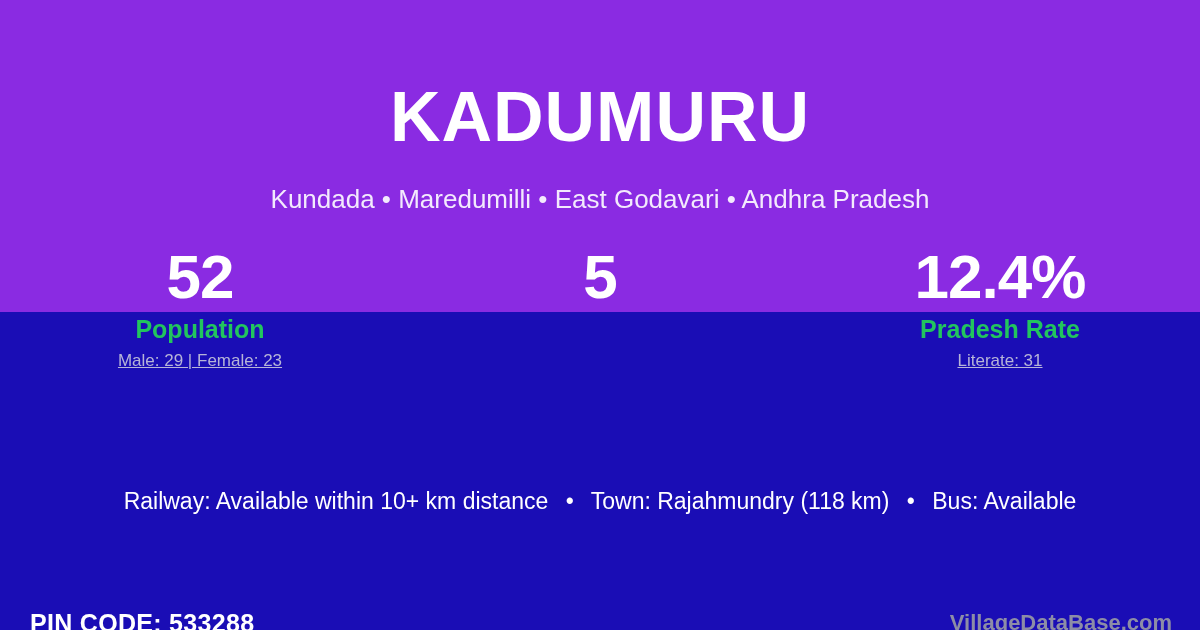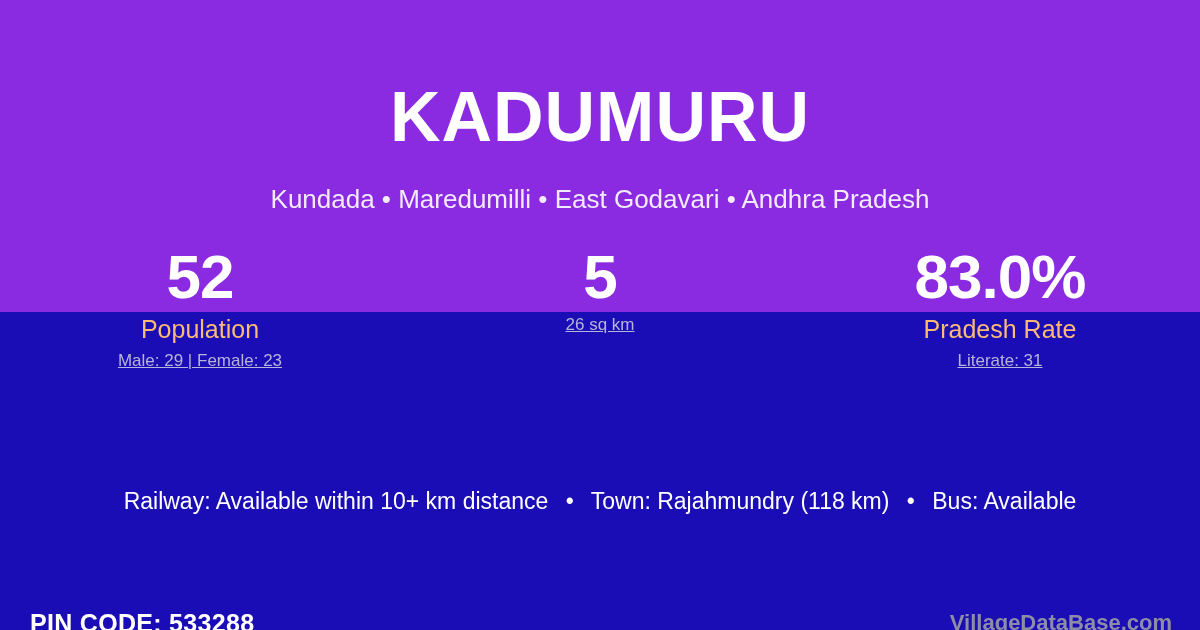--- a/index.html
+++ b/index.html
@@ -56,22 +56,22 @@
     font-weight:bold;
     color:#ffffff;
     line-height:62px;
     height:62px;
     letter-spacing:-1px;
     white-space:nowrap;
   }
   .stat-label {
     margin-top:6px;
     font-size:25px;
-    font-weight:normal;
-    color:#fdba74;
+    font-weight:bold;
+    color:#22c55e;
     line-height:30px;
     white-space:nowrap;
   }
   .stat-sub {
     margin-top:7px;
     font-size:17px;
     font-weight:normal;
     color:#b6b4d8;
     line-height:20px;
     white-space:nowrap;
@@ -126,25 +126,24 @@
   <div id="stats-row">
 
     <div class="stat-block">
       <div class="stat-value">52</div>
       <div class="stat-label">Population</div>
       <div class="stat-sub">Male: 29 | Female: 23</div>
     </div>
 
     <div class="stat-block">
       <div class="stat-value">5</div>
-      <div class="stat-sub">26 sq km</div>
     </div>
 
     <div class="stat-block">
-      <div class="stat-value">83.0%</div>
+      <div class="stat-value">12.4%</div>
       <div class="stat-label">Pradesh Rate</div>
       <div class="stat-sub">Literate: 31</div>
     </div>
 
   </div>
 
   <div id="infrastructure-line">
     <span>Railway: Available within 10+ km distance</span>
     <span class="infra-sep">•</span>
     <span>Town: Rajahmundry (118 km)</span>

